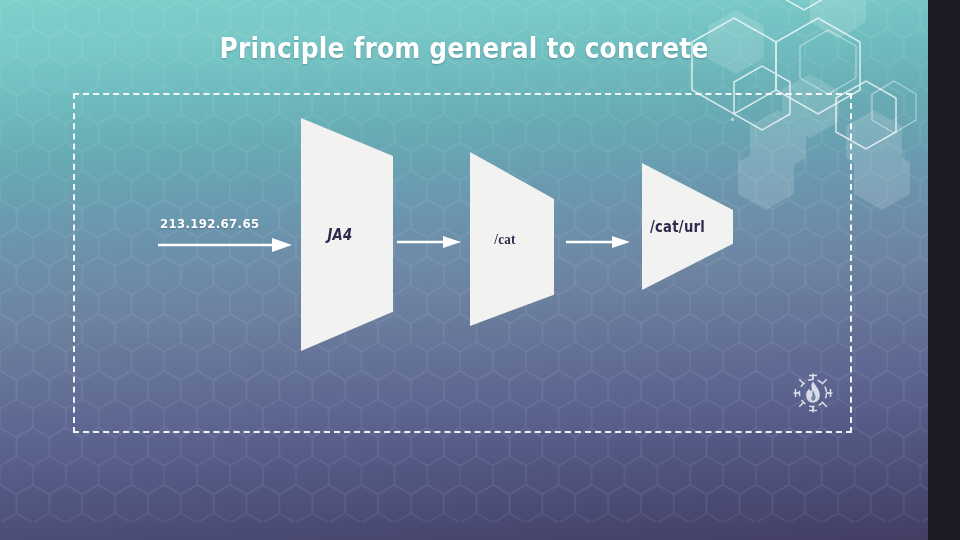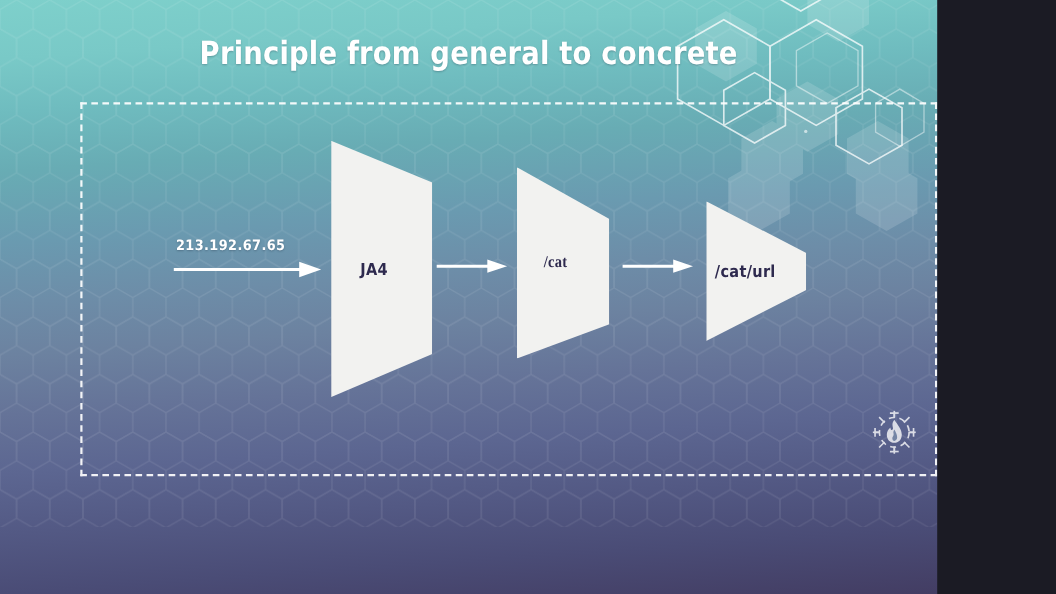--- a/index.html
+++ b/index.html
@@ -2,21 +2,21 @@
 <html><head>
 <meta charset="utf-8">
 <style>
   html, body {
     margin: 0;
     padding: 0;
     background: #1b1b24;
   }
   #slide {
     position: relative;
-    width: 852px;
+    width: 928px;
     height: 540px;
     overflow: hidden;
     font-family: "DejaVu Sans", sans-serif;
     background: linear-gradient(176deg,
         #7ed0cb 0%,
         #79c9c7 9%,
         #6fbcbf 17%,
         #68acb4 26%,
         #6a9ab0 37%,
         #6d8da8 46%,
@@ -84,34 +84,35 @@
     position: absolute;
     top: 50%;
     transform: translateY(-50%) scaleX(.88);
     color: #2e2a4e;
     font-size: 15px;
     font-weight: bold;
     letter-spacing: .3px;
     white-space: nowrap;
   }
   #funnel-1 {
-    left: 301px; top: 128px;
+    left: 301px; top: 118px;
     width: 92px; height: 233px;
     clip-path: polygon(0 0, 100% 16.3%, 100% 83.2%, 0 100%);
+    font-style: italic;
   }
   #funnel-1 .funnel-label { left: 0; right: 14px; text-align: center; }
   #funnel-2 {
     left: 470px; top: 152px;
     width: 84px; height: 174px;
     clip-path: polygon(0 0, 100% 27%, 100% 82%, 0 100%);
     font-family: Liberation Serif, serif;
   }
   #funnel-2 .funnel-label { left: 0; right: 14px; text-align: center; }
   #funnel-3 {
-    left: 642px; top: 183px;
+    left: 642px; top: 163px;
     width: 91px; height: 127px;
     clip-path: polygon(0 0, 100% 37%, 100% 63.5%, 0 100%);
   }
   #funnel-3 .funnel-label { left: 0; right: 20px; text-align: center; }
 
   
   .arrow {
     position: absolute;
     height: 14px;
   }

